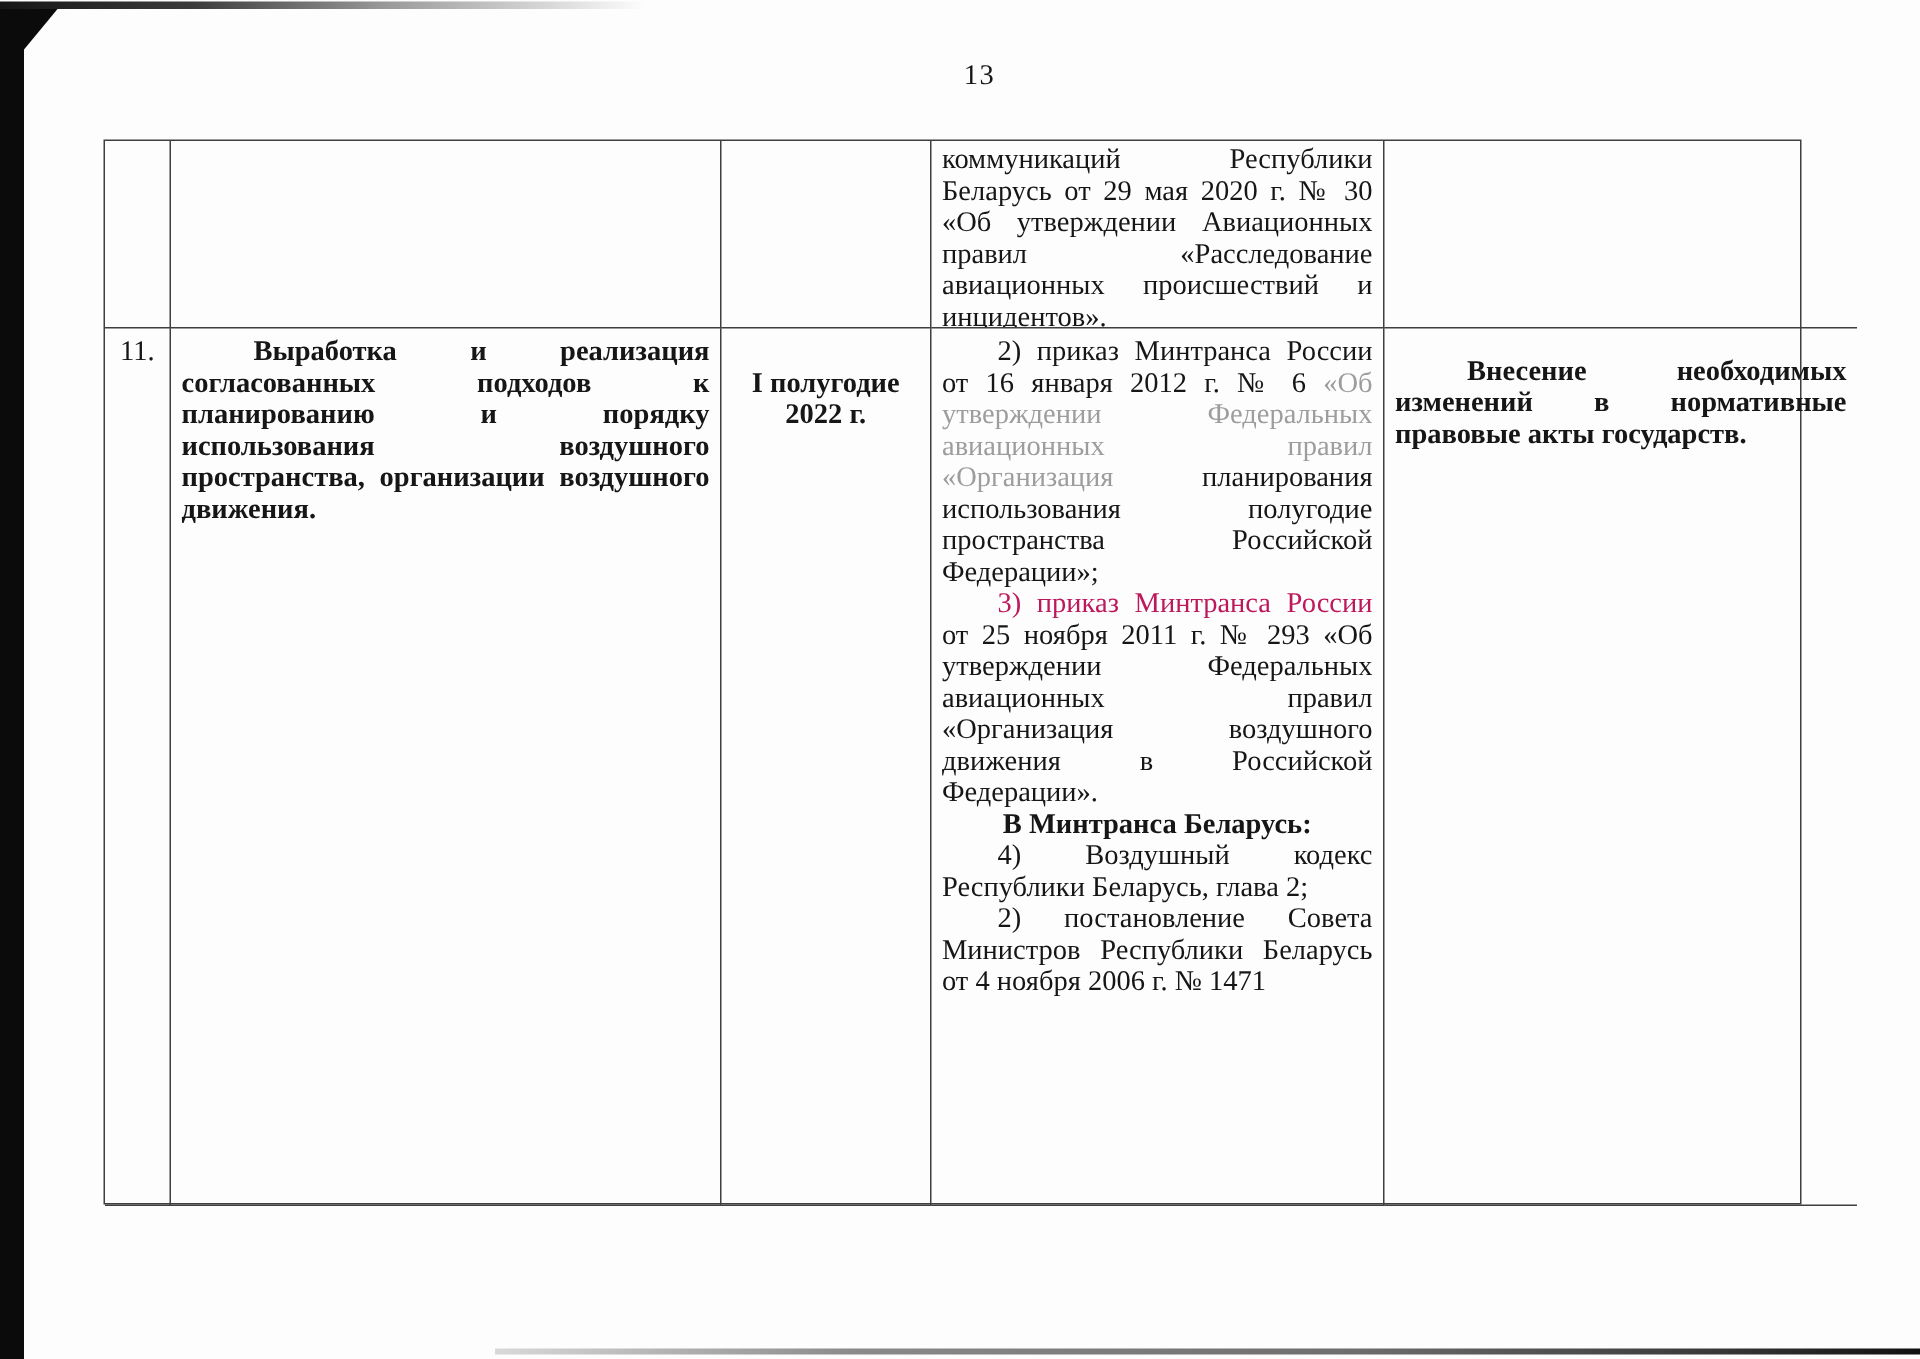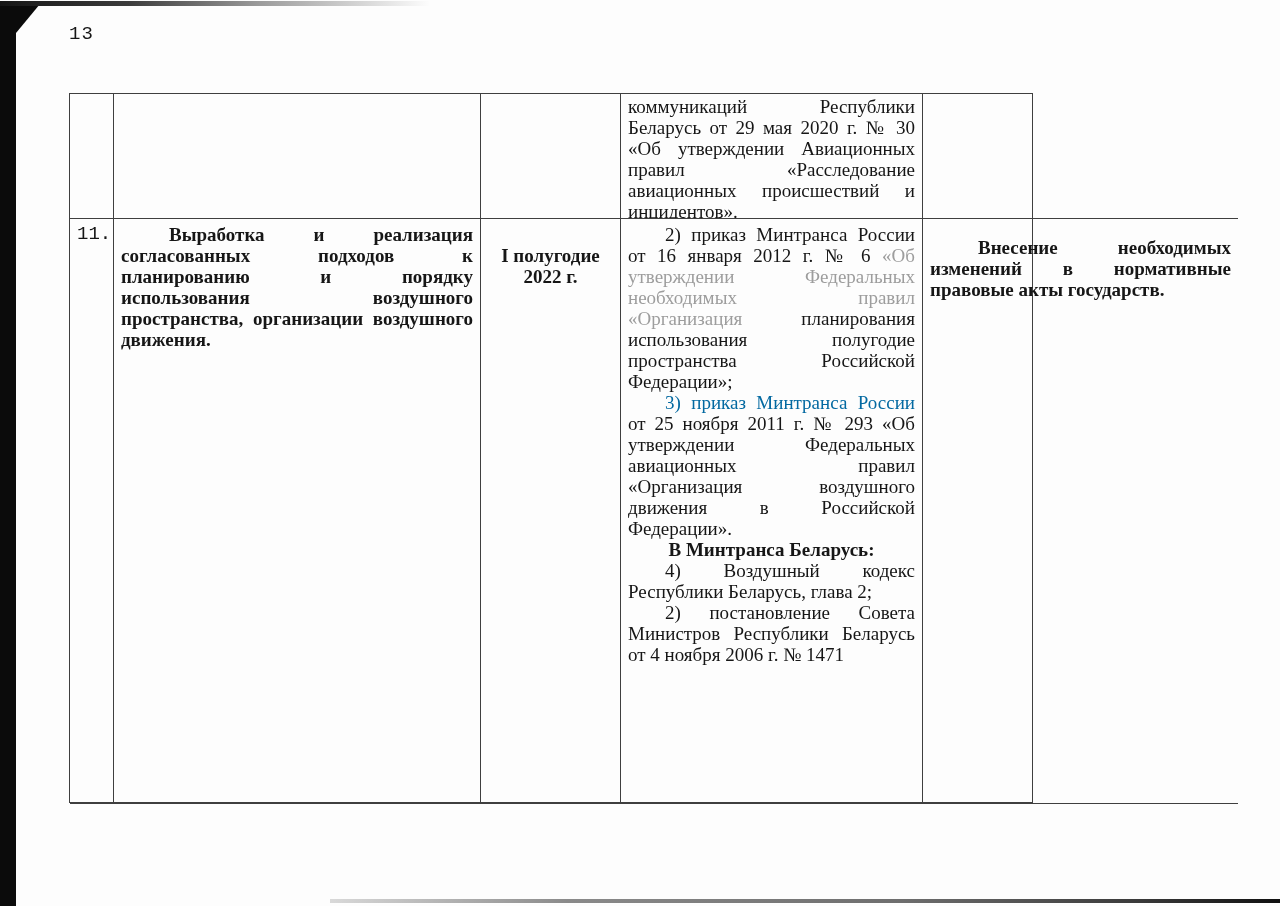--- a/index.html
+++ b/index.html
@@ -41,31 +41,31 @@
     position: absolute;
     left: 330px; right: 0; bottom: 3px;
     height: 4px;
     background: linear-gradient(to right, rgba(150,150,150,0.35) 0%, #8a8a8a 25%, #6e6e6e 60%, #3a3a3a 85%, #101010 100%);
   }
 
   
   .page-number {
     position: absolute;
     left: 69px; width: 1168px;
-    top: 23px;
+    top: 40px;
+    text-align: center;
     font-size: 19px;
     letter-spacing: 1px;
-    font-family: Liberation Mono, monospace;
   }
 
   
   .doc-table {
     position: absolute;
     left: 69px; top: 93px;
-    width: 964px; height: 710px;
+    width: 1132px; height: 710px;
     display: grid;
     grid-template-columns: 44px 367px 140px 302px 315px;
     grid-template-rows: 125px 585px;
     border: 1.6px solid #3f3f3f;
     box-sizing: border-box;
     font-size: 19px;
     line-height: 21px;
   }
   .cell {
     border-right: 1.4px solid #3f3f3f;
@@ -77,33 +77,33 @@
   .cell:nth-child(5n) { border-right: none; margin-top: 13px; }
 
   .cell p { margin: 0; text-align: justify; }
   .cell p.indent { text-indent: 37px; }
   .cell p.indent-lg { text-indent: 48px; }
   .cell p.heading {
     text-align: center;
     text-indent: 0;
     font-weight: bold;
   }
-  .cell-num { text-align: center; padding-top: 5px; font-family: Liberation Mono, monospace; }
+  .cell-num { text-align: center; padding-top: 5px; }
   .cell-deadline {
     text-align: center;
     padding-top: 5px;
     white-space: pre-line;
     font-weight: bold;
   }
   .cell-task, .cell-result { padding-top: 5px; font-weight: bold; }
   .cell-legal { padding-top: 5px; }
   .cell-carryover { padding-top: 2px; }
 
   .faded   { color: #9d9d9d; }
-  .faded-2 { color: #0369a1; }
+  .faded-2 { color: #be185d; }
 </style>
 </head>
 <body>
 
 <div class="page">
 
   <div class="artifact-left"></div>
   <div class="artifact-left-corner"></div>
   <div class="artifact-top"></div>
   <div class="artifact-bottom"></div>
@@ -127,21 +127,21 @@
     <div class="cell cell-task">
       <p class="indent-lg">Выработка и реализация согласованных подходов к планированию и порядку использования воздушного пространства, организации воздушного движения.</p>
     </div>
 
     <div class="cell cell-deadline">
       <span>I полугодие
 2022 г.</span>
     </div>
 
     <div class="cell cell-legal">
-      <p class="indent"><span>2) приказ Минтранса России от&nbsp;16 января 2012 г. №&nbsp;6 </span><span class="faded">«Об утверждении Федеральных необходимых правил «Организация </span><span>планирования использования полугодие пространства Российской Федерации»;</span></p>
+      <p class="indent"><span>2) приказ Минтранса России от&nbsp;16 января 2012 г. №&nbsp;6 </span><span class="faded">«Об утверждении Федеральных авиационных правил «Организация </span><span>планирования использования полугодие пространства Российской Федерации»;</span></p>
       <p class="indent"><span class="faded-2">3) приказ Минтранса России</span><span> от&nbsp;25 ноября 2011 г. №&nbsp;293 «Об утверждении Федеральных авиационных правил «Организация воздушного движения в Российской Федерации».</span></p>
       <p class="heading">В Минтранса Беларусь:</p>
       <p class="indent">4) Воздушный кодекс Республики Беларусь, глава 2;</p>
       <p class="indent">2) постановление Совета Министров Республики Беларусь от 4 ноября 2006 г. № 1471</p>
     </div>
 
     <div class="cell cell-result">
       <p class="indent-lg">Внесение необходимых изменений в нормативные правовые акты государств.</p>
     </div>
 

